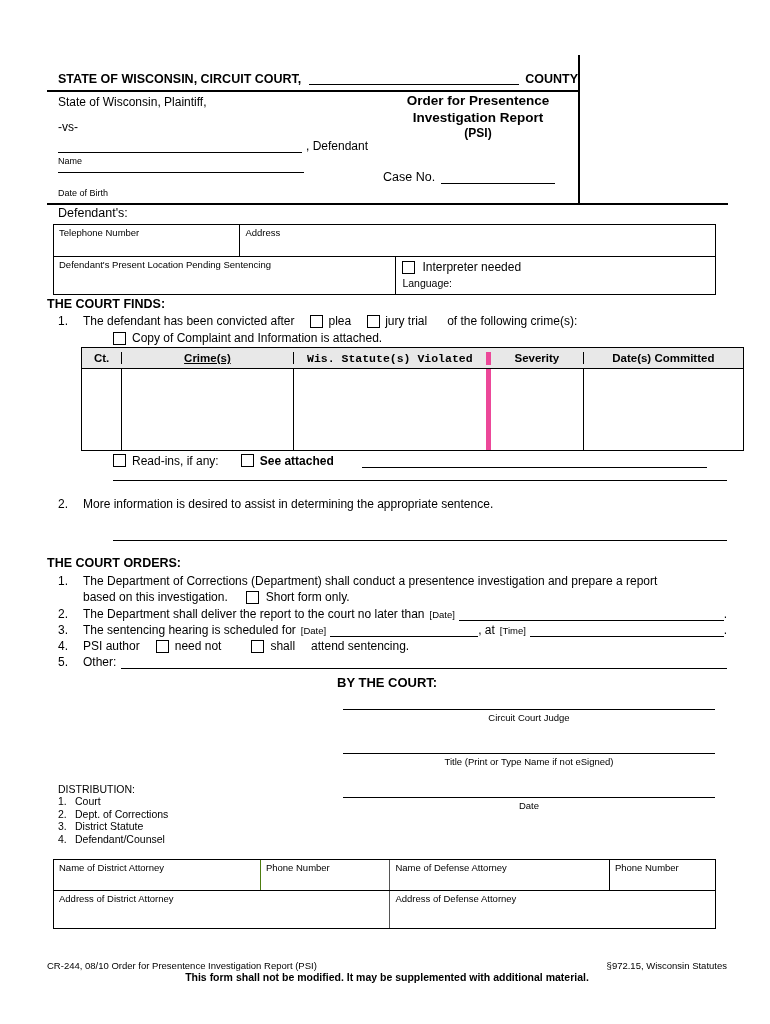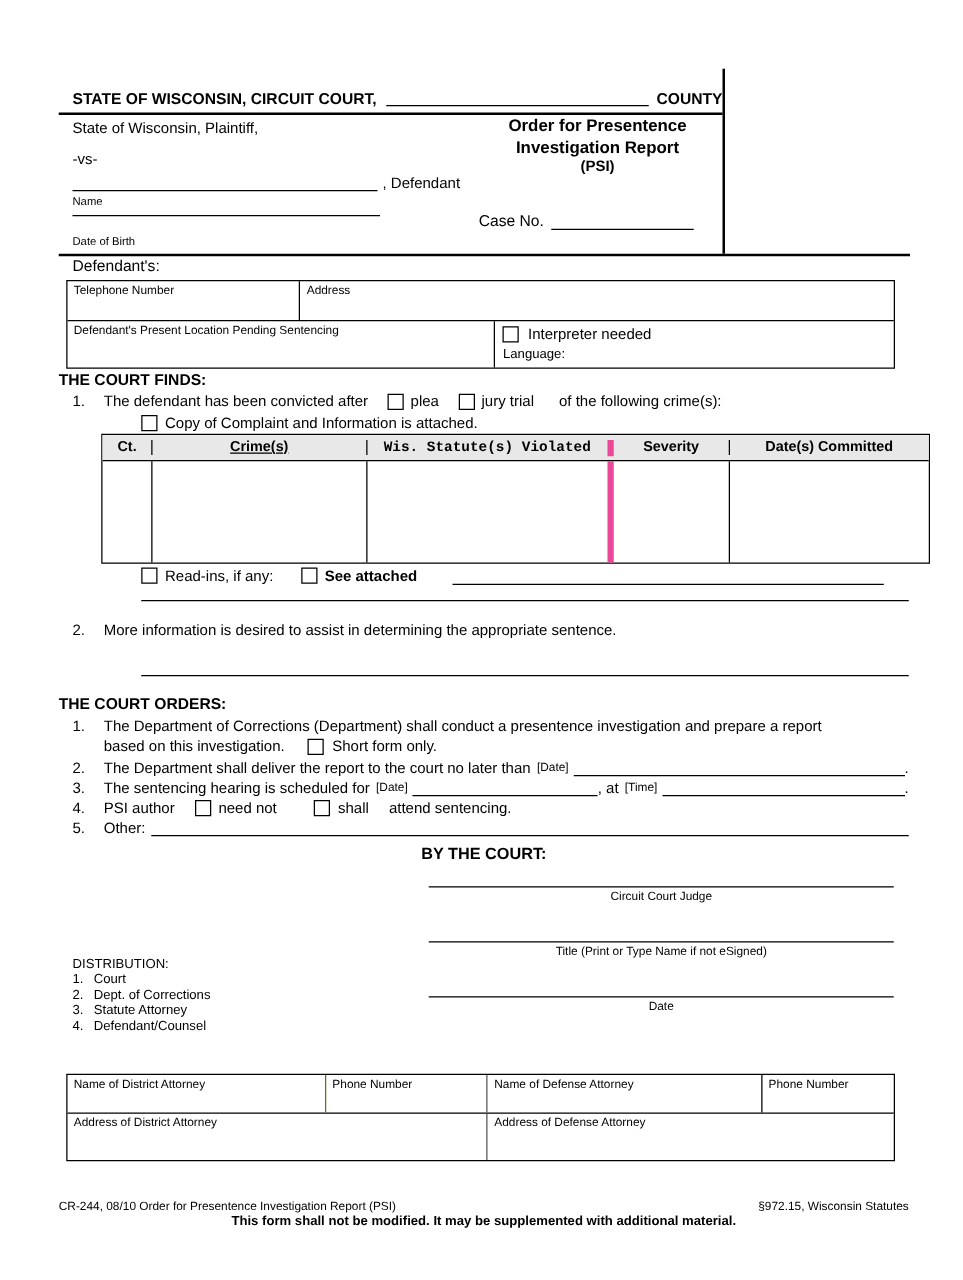--- a/index.html
+++ b/index.html
@@ -100,21 +100,21 @@
   .coi5{left:58px;top:655px;width:669px;display:flex;align-items:flex-end;}
   .coi5 .bl{flex:1;margin-left:5px;}
 
   
   .btc{left:337px;top:675px;font-weight:bold;font-size:13px;}
   .sig{position:absolute;left:343px;width:372px;border-top:1.2px solid #000;
        text-align:center;font-size:9.5px;padding-top:2px;}
   .sig1{top:709px;} .sig2{top:753px;} .sig3{top:797px;}
 
   
-  .dist{left:58px;top:765px;font-size:10.5px;line-height:12.4px;}
+  .dist{left:58px;top:783px;font-size:10.5px;line-height:12.4px;}
   .dist .item{display:flex;}
   .dist .dn{width:17px;flex:none;}
 
   
   .att{left:53px;top:859px;width:661px;border:1.2px solid #000;}
   .att .r1{display:flex;height:30px;border-bottom:1px solid #000;}
   .att .r2{display:flex;height:37px;}
   .a1{width:31.3%;border-right:1px solid #4d7c0f;box-sizing:border-box;}
   .a2{width:19.6%;border-right:1px solid #555;box-sizing:border-box;}
   .a3{width:33.2%;border-right:1px solid #000;box-sizing:border-box;}
@@ -286,21 +286,21 @@
     <div class="item">
       <span class="dn">1.</span>
       <span>Court</span>
     </div>
     <div class="item">
       <span class="dn">2.</span>
       <span>Dept. of Corrections</span>
     </div>
     <div class="item">
       <span class="dn">3.</span>
-      <span>Statute Attorney</span>
+      <span>District Statute</span>
     </div>
     <div class="item">
       <span class="dn">4.</span>
       <span>Defendant/Counsel</span>
     </div>
   </div>
 
   <div class="abs att">
     <div class="r1">
       <div class="cell a1">

